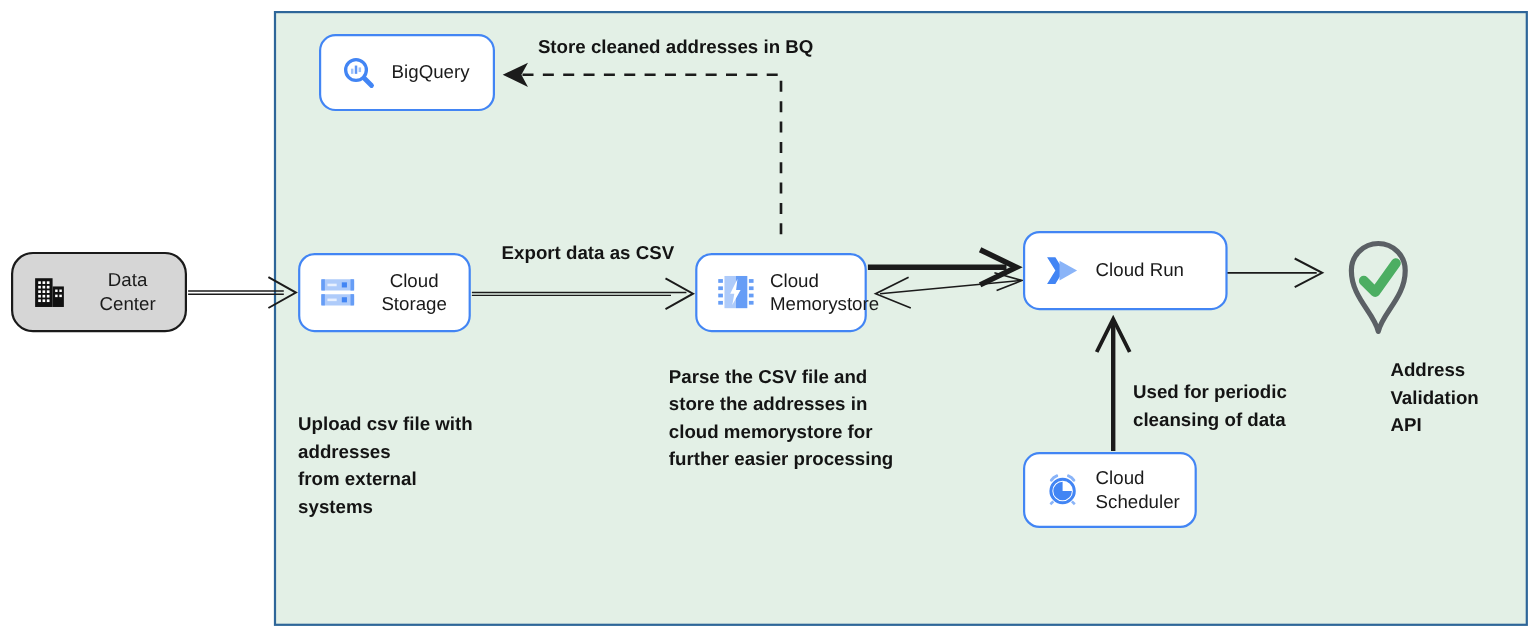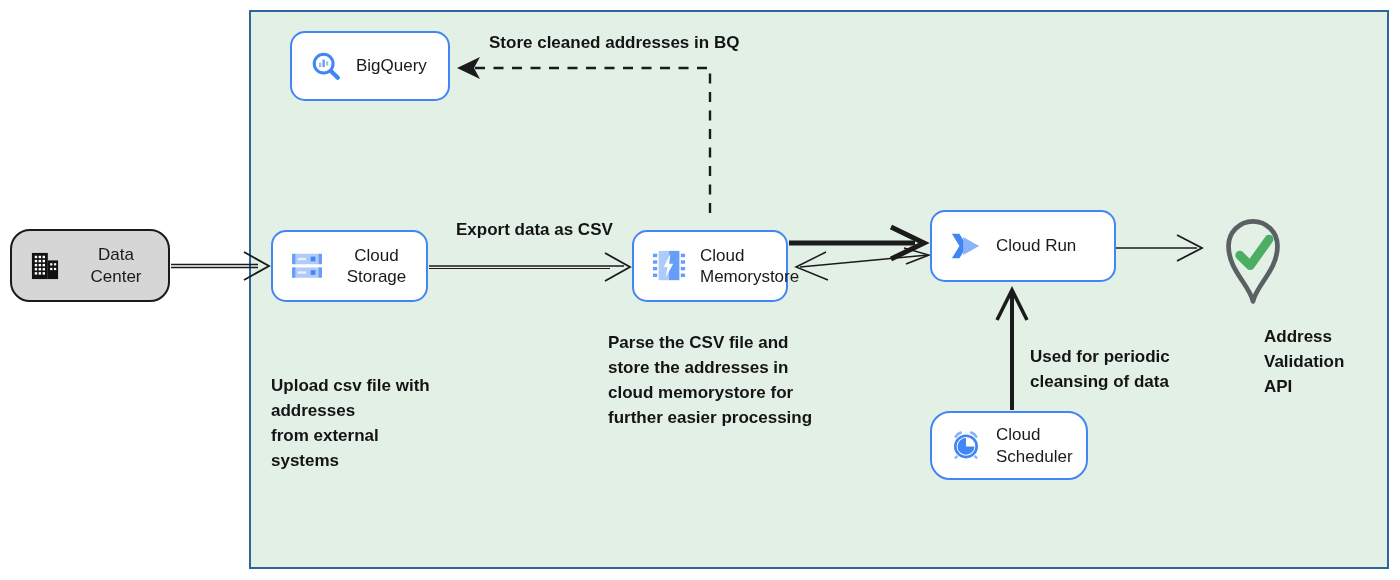--- a/index.html
+++ b/index.html
@@ -159,21 +159,21 @@
   <div class="node" style="left:930px;top:210px;width:186px;height:72px;">
     <span class="icon">
       <svg width="32" height="28" viewBox="0 0 34 28">
         <polygon points="2,1 10,1 18,14 10,27 2,27 10,14" fill="#4285f4"></polygon>
         <polygon points="14,4.5 31,14 14,23.5" fill="#8ab4f8"></polygon>
       </svg>
     </span>
     <span class="lbl">Cloud Run</span>
   </div>
 
-  <div class="node" style="left:930px;top:411px;width:158px;height:69px;border-radius:20px;">
+  <div class="node" style="left:930px;top:411px;width:158px;height:69px;">
     <span class="icon">
       <svg width="32" height="31" viewBox="0 0 36 34">
         <path d="M6.5,7 A10,10 0 0 1 12,2.5" stroke="#8ab4f8" stroke-width="3" fill="none" stroke-linecap="round"></path>
         <path d="M29.5,7 A10,10 0 0 0 24,2.5" stroke="#8ab4f8" stroke-width="3" fill="none" stroke-linecap="round"></path>
         <line x1="8.5" y1="28.5" x2="5.5" y2="31.5" stroke="#8ab4f8" stroke-width="2.6"></line>
         <line x1="27.5" y1="28.5" x2="30.5" y2="31.5" stroke="#8ab4f8" stroke-width="2.6"></line>
         <circle cx="18" cy="18" r="12" fill="#fff" stroke="#4285f4" stroke-width="3"></circle>
         <path d="M18,18 L18,8.5 A9.5,9.5 0 1 0 27.5,18 Z" fill="#4285f4"></path>
       </svg>
     </span>

